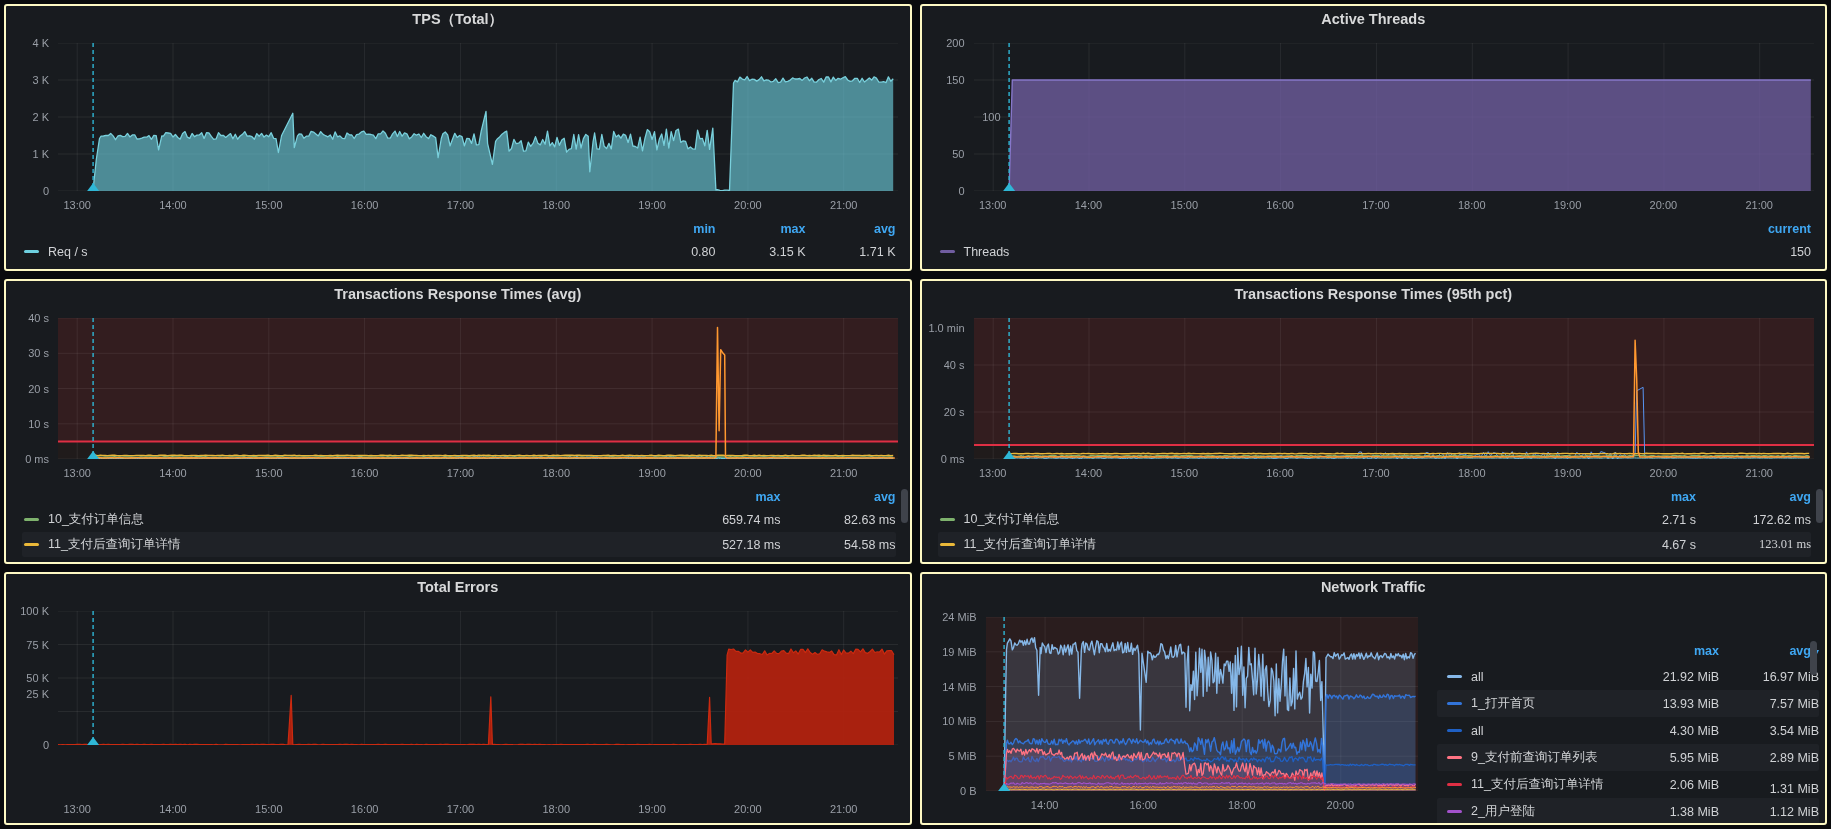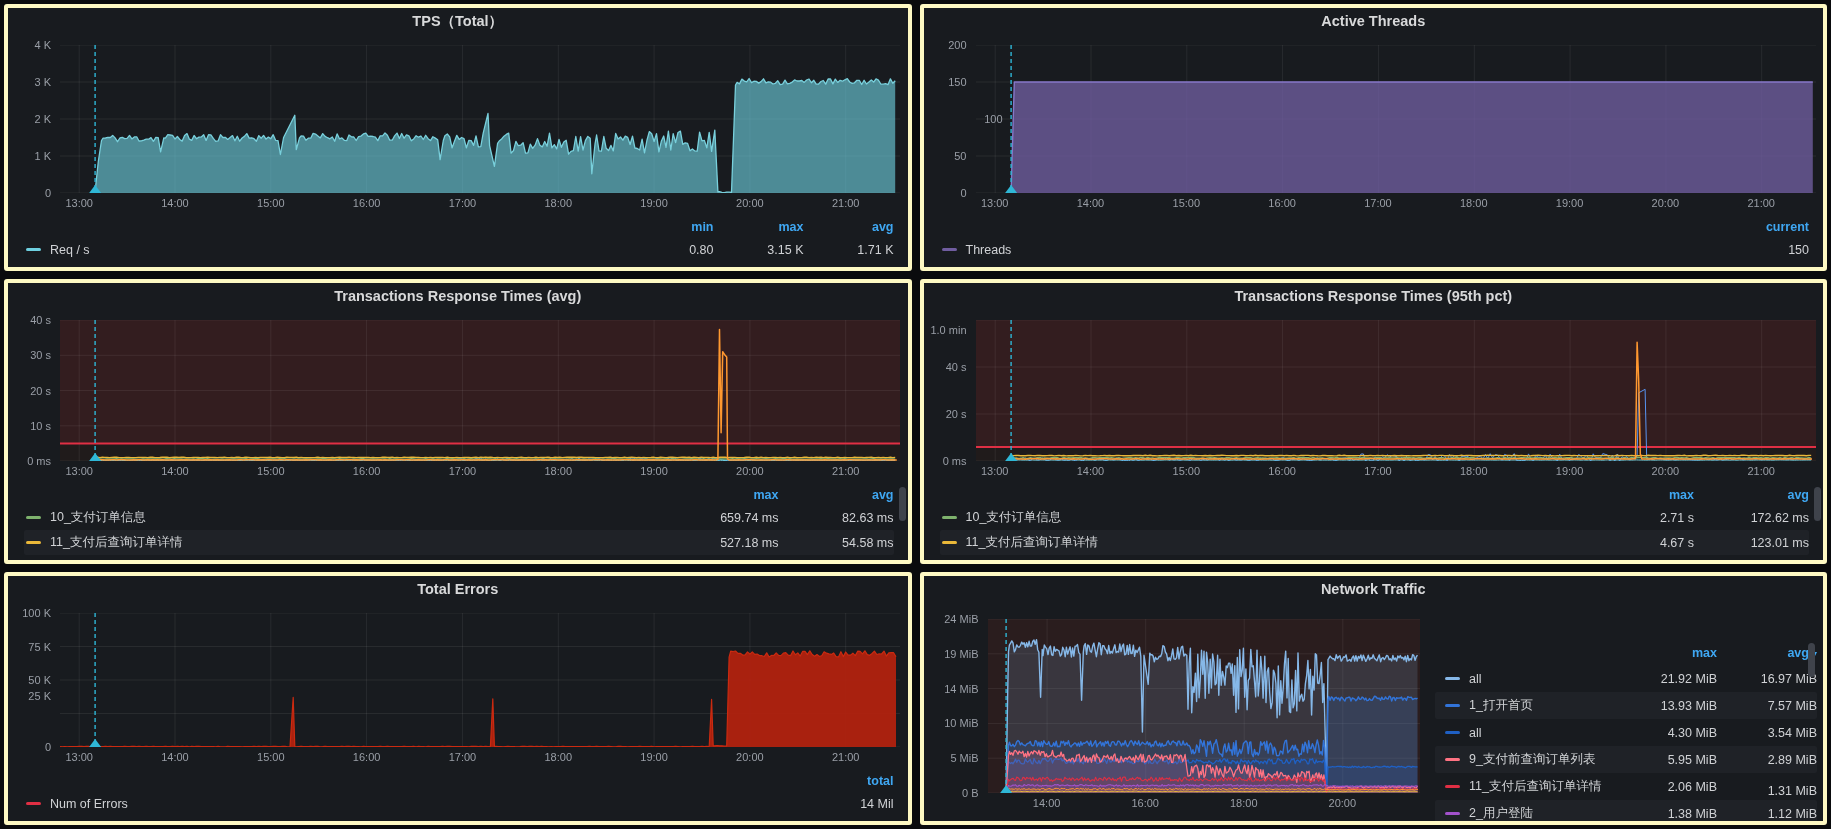--- a/index.html
+++ b/index.html
@@ -1,20 +1,20 @@
 <!DOCTYPE html>
 <html><head>
 <meta charset="utf-8">
 <style>
   * { margin:0; padding:0; box-sizing:border-box; }
   html,body { width:1831px; height:829px; background:#0a0b0d; overflow:hidden;
               font-family:"Liberation Sans","DejaVu Sans",sans-serif; }
   .grid { display:grid; grid-template-columns:1fr 1fr; grid-template-rows:267px 285px 253px;
           gap:8px; padding:4px; width:100%; height:100%; }
-  .panel { background:#181b1f; border:4px solid #fef9c3; border-radius:3px;
+  .panel { background:#181b1f; border:2px solid #fef9c3; border-radius:3px;
            display:flex; flex-direction:column; overflow:hidden; position:relative; }
   .ptitle { height:27px; line-height:27px; text-align:center; color:#d8d9da;
             font-size:14.5px; font-weight:600; flex:0 0 auto; cursor:pointer; }
   .chart-wrap { flex:1 1 auto; position:relative; margin:10px 14px 30px 52px; }
   .chart-wrap .plot { position:absolute; inset:0; }
   .chart-wrap svg { position:absolute; inset:0; display:block; }
   .ytick { position:absolute; left:-9px; transform:translate(-100%,-50%); color:#9a9fa7;
            font-size:11px; white-space:nowrap; }
   .xtick { position:absolute; bottom:-22px; transform:translateX(-50%); color:#9a9fa7;
            font-size:11px; white-space:nowrap; }
@@ -283,21 +283,21 @@
           </div>
           <div class="lg-cell" style="width: 115px;">2.71 s</div>
           <div class="lg-cell" style="width: 115px;">172.62 ms</div>
         </div>
         <div class="lg-row striped">
           <div class="lg-name">
             <span class="lg-dash" style="background: rgb(234, 184, 57);"></span>
             <span>11_支付后查询订单详情</span>
           </div>
           <div class="lg-cell" style="width: 115px;">4.67 s</div>
-          <div class="lg-cell" style="width: 115px;">123.01 ms</div>
+          <div class="lg-cell" style="width: 115px; font-family: Liberation Serif, serif;">123.01 ms</div>
         </div>
         <div class="scroll-thumb" style="top: 2px; height: 34px;"></div>
       </div>
   </section>
 
   <section class="panel">
     <header class="ptitle">Total Errors</header>
     <div class="chart-wrap">
         <div class="plot">
           <svg width="840" height="134">
@@ -328,33 +328,20 @@
         <div class="ytick" style="top: 134px;">0</div>
         <div class="xtick" style="left: 19.1635px;">13:00</div>
         <div class="xtick" style="left: 114.981px;">14:00</div>
         <div class="xtick" style="left: 210.798px;">15:00</div>
         <div class="xtick" style="left: 306.616px;">16:00</div>
         <div class="xtick" style="left: 402.433px;">17:00</div>
         <div class="xtick" style="left: 498.251px;">18:00</div>
         <div class="xtick" style="left: 594.068px;">19:00</div>
         <div class="xtick" style="left: 689.886px;">20:00</div>
         <div class="xtick" style="left: 785.703px;">21:00</div>
-      </div>
-    <div class="legend-foot">
-        <div class="lg-head">
-          <div class="lg-name"></div>
-          <div class="lg-cell head" style="width: 90px;">total</div>
-        </div>
-        <div class="lg-row">
-          <div class="lg-name">
-            <span class="lg-dash" style="background: rgb(224, 47, 68);"></span>
-            <span>Num of Errors</span>
-          </div>
-          <div class="lg-cell" style="width: 90px;">14 Mil</div>
-        </div>
       </div>
   </section>
 
   <section class="panel">
     <header class="ptitle">Network Traffic</header>
     <div class="net-row">
       <div class="chart-wrap net">
           <div class="plot">
             <svg width="432" height="174">
               <rect x="0" y="0" width="432" height="174" fill="#2a1d1e"></rect>

